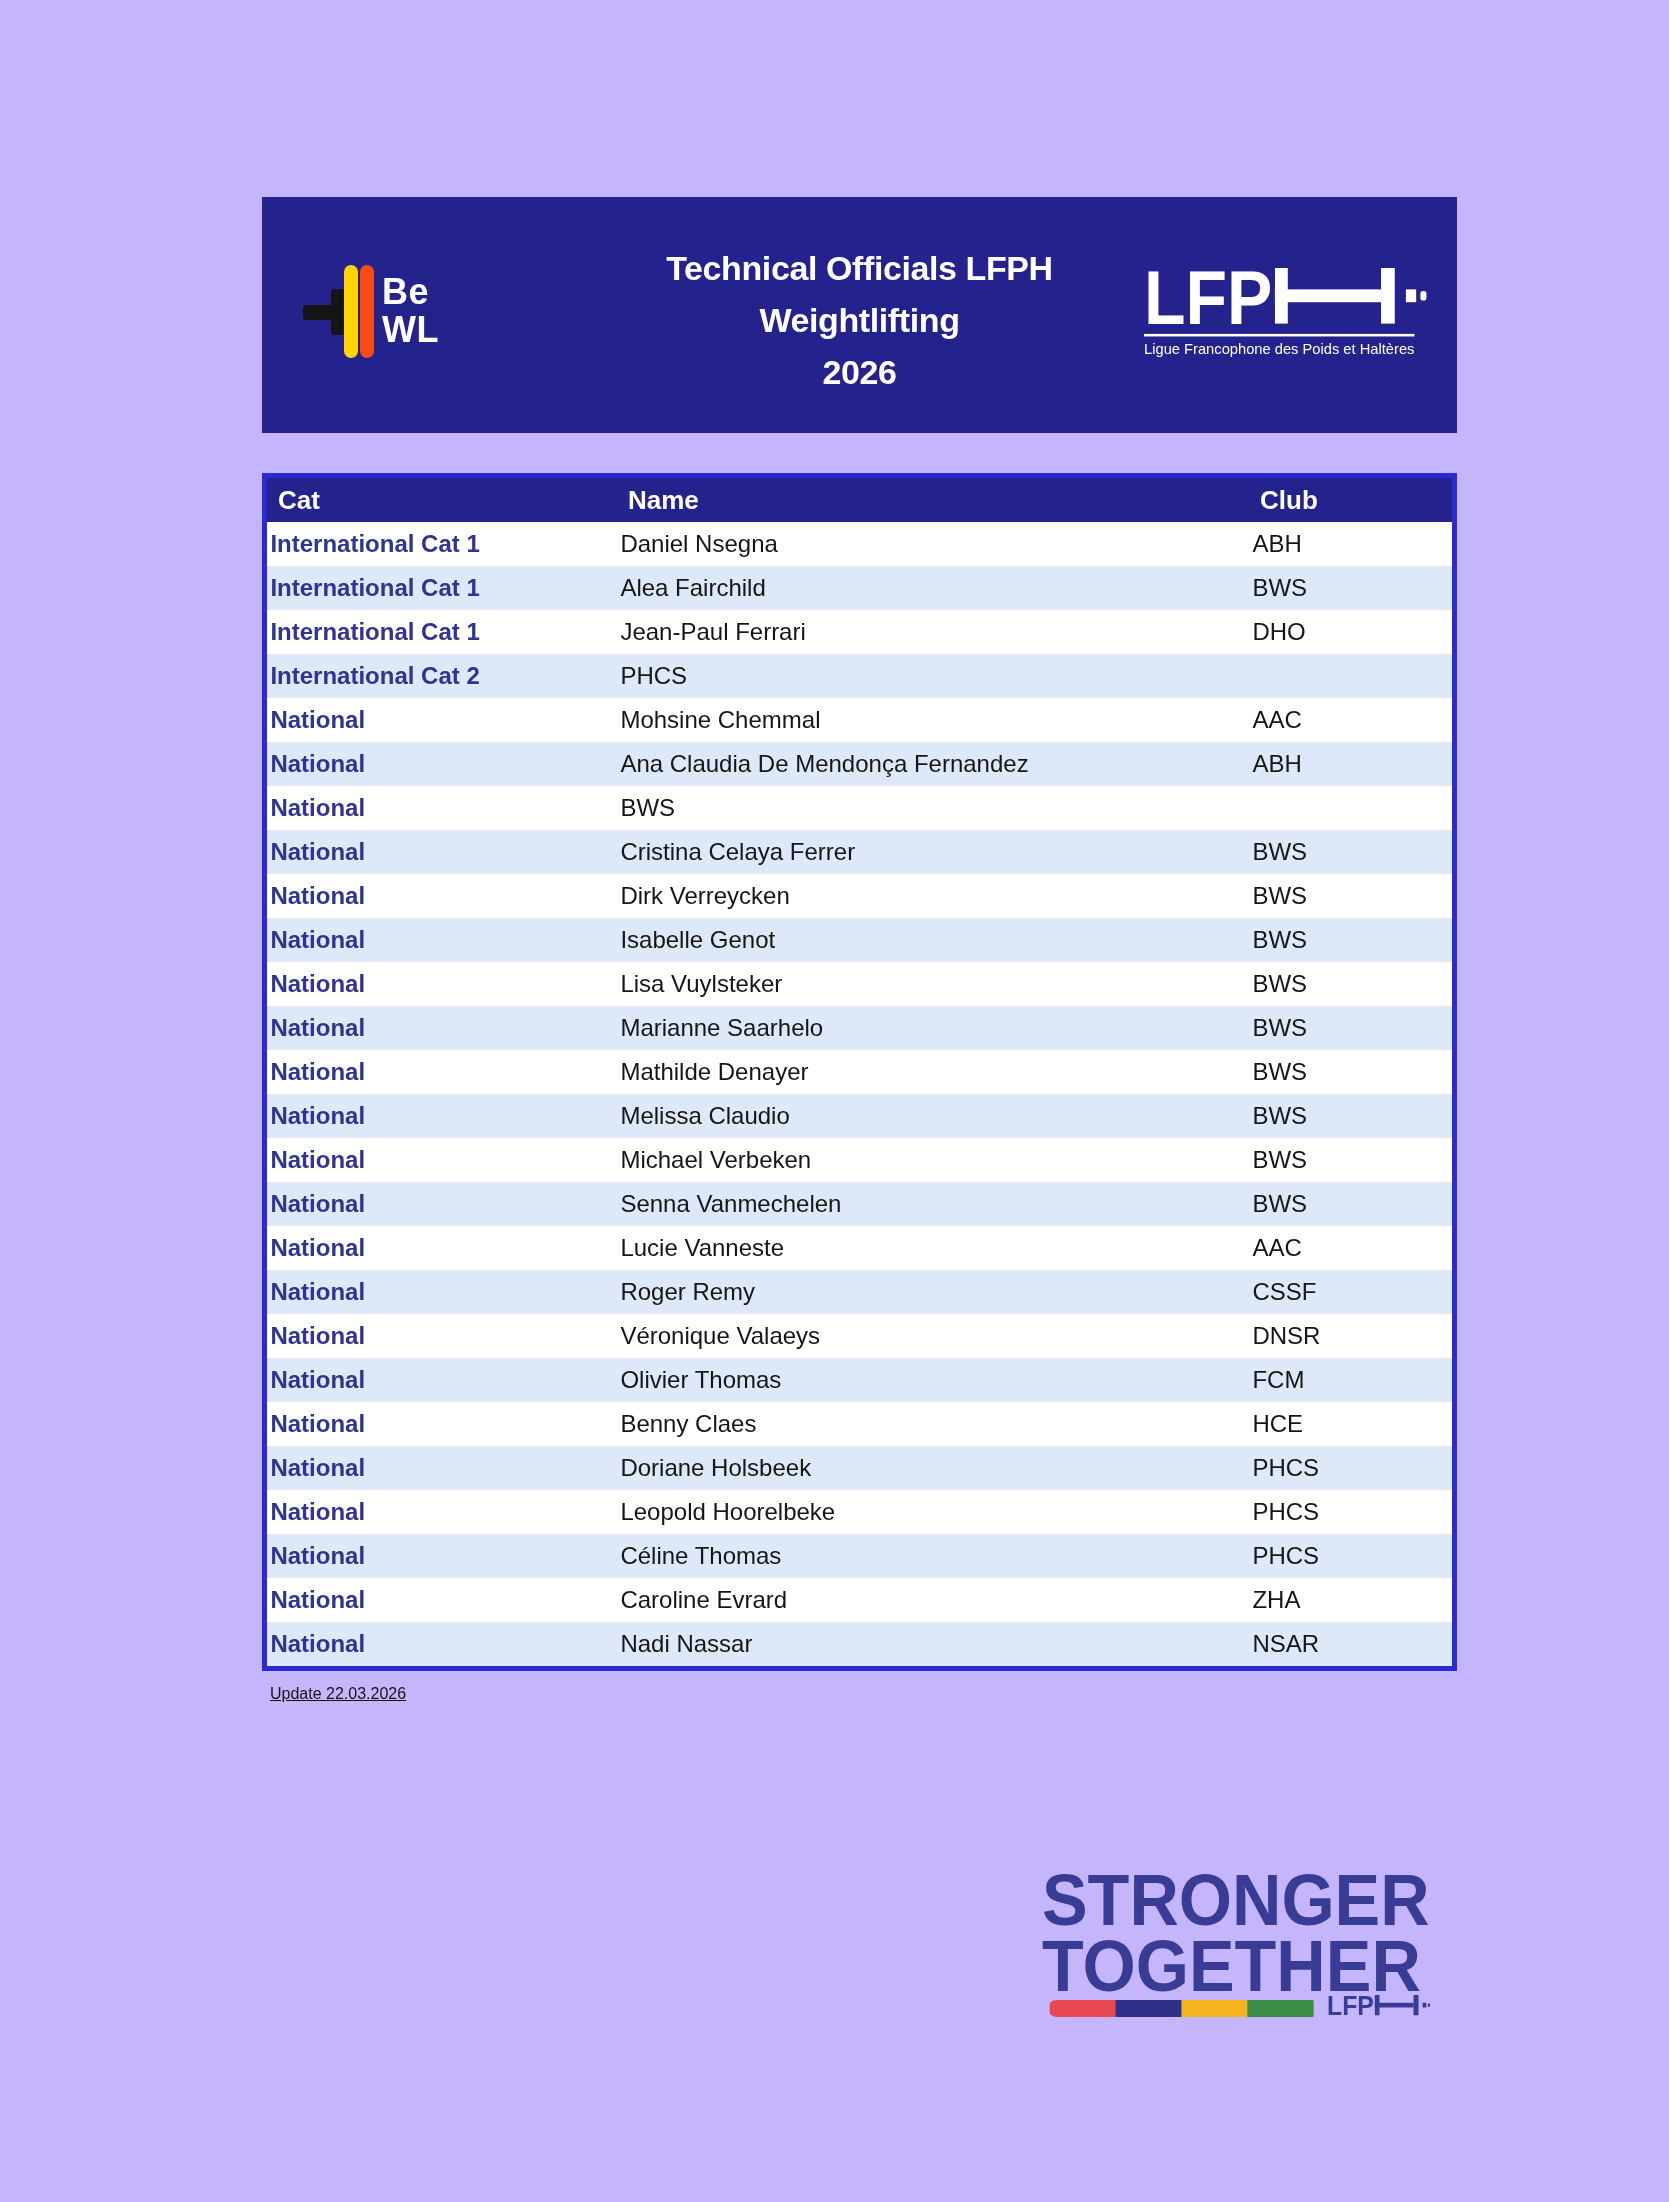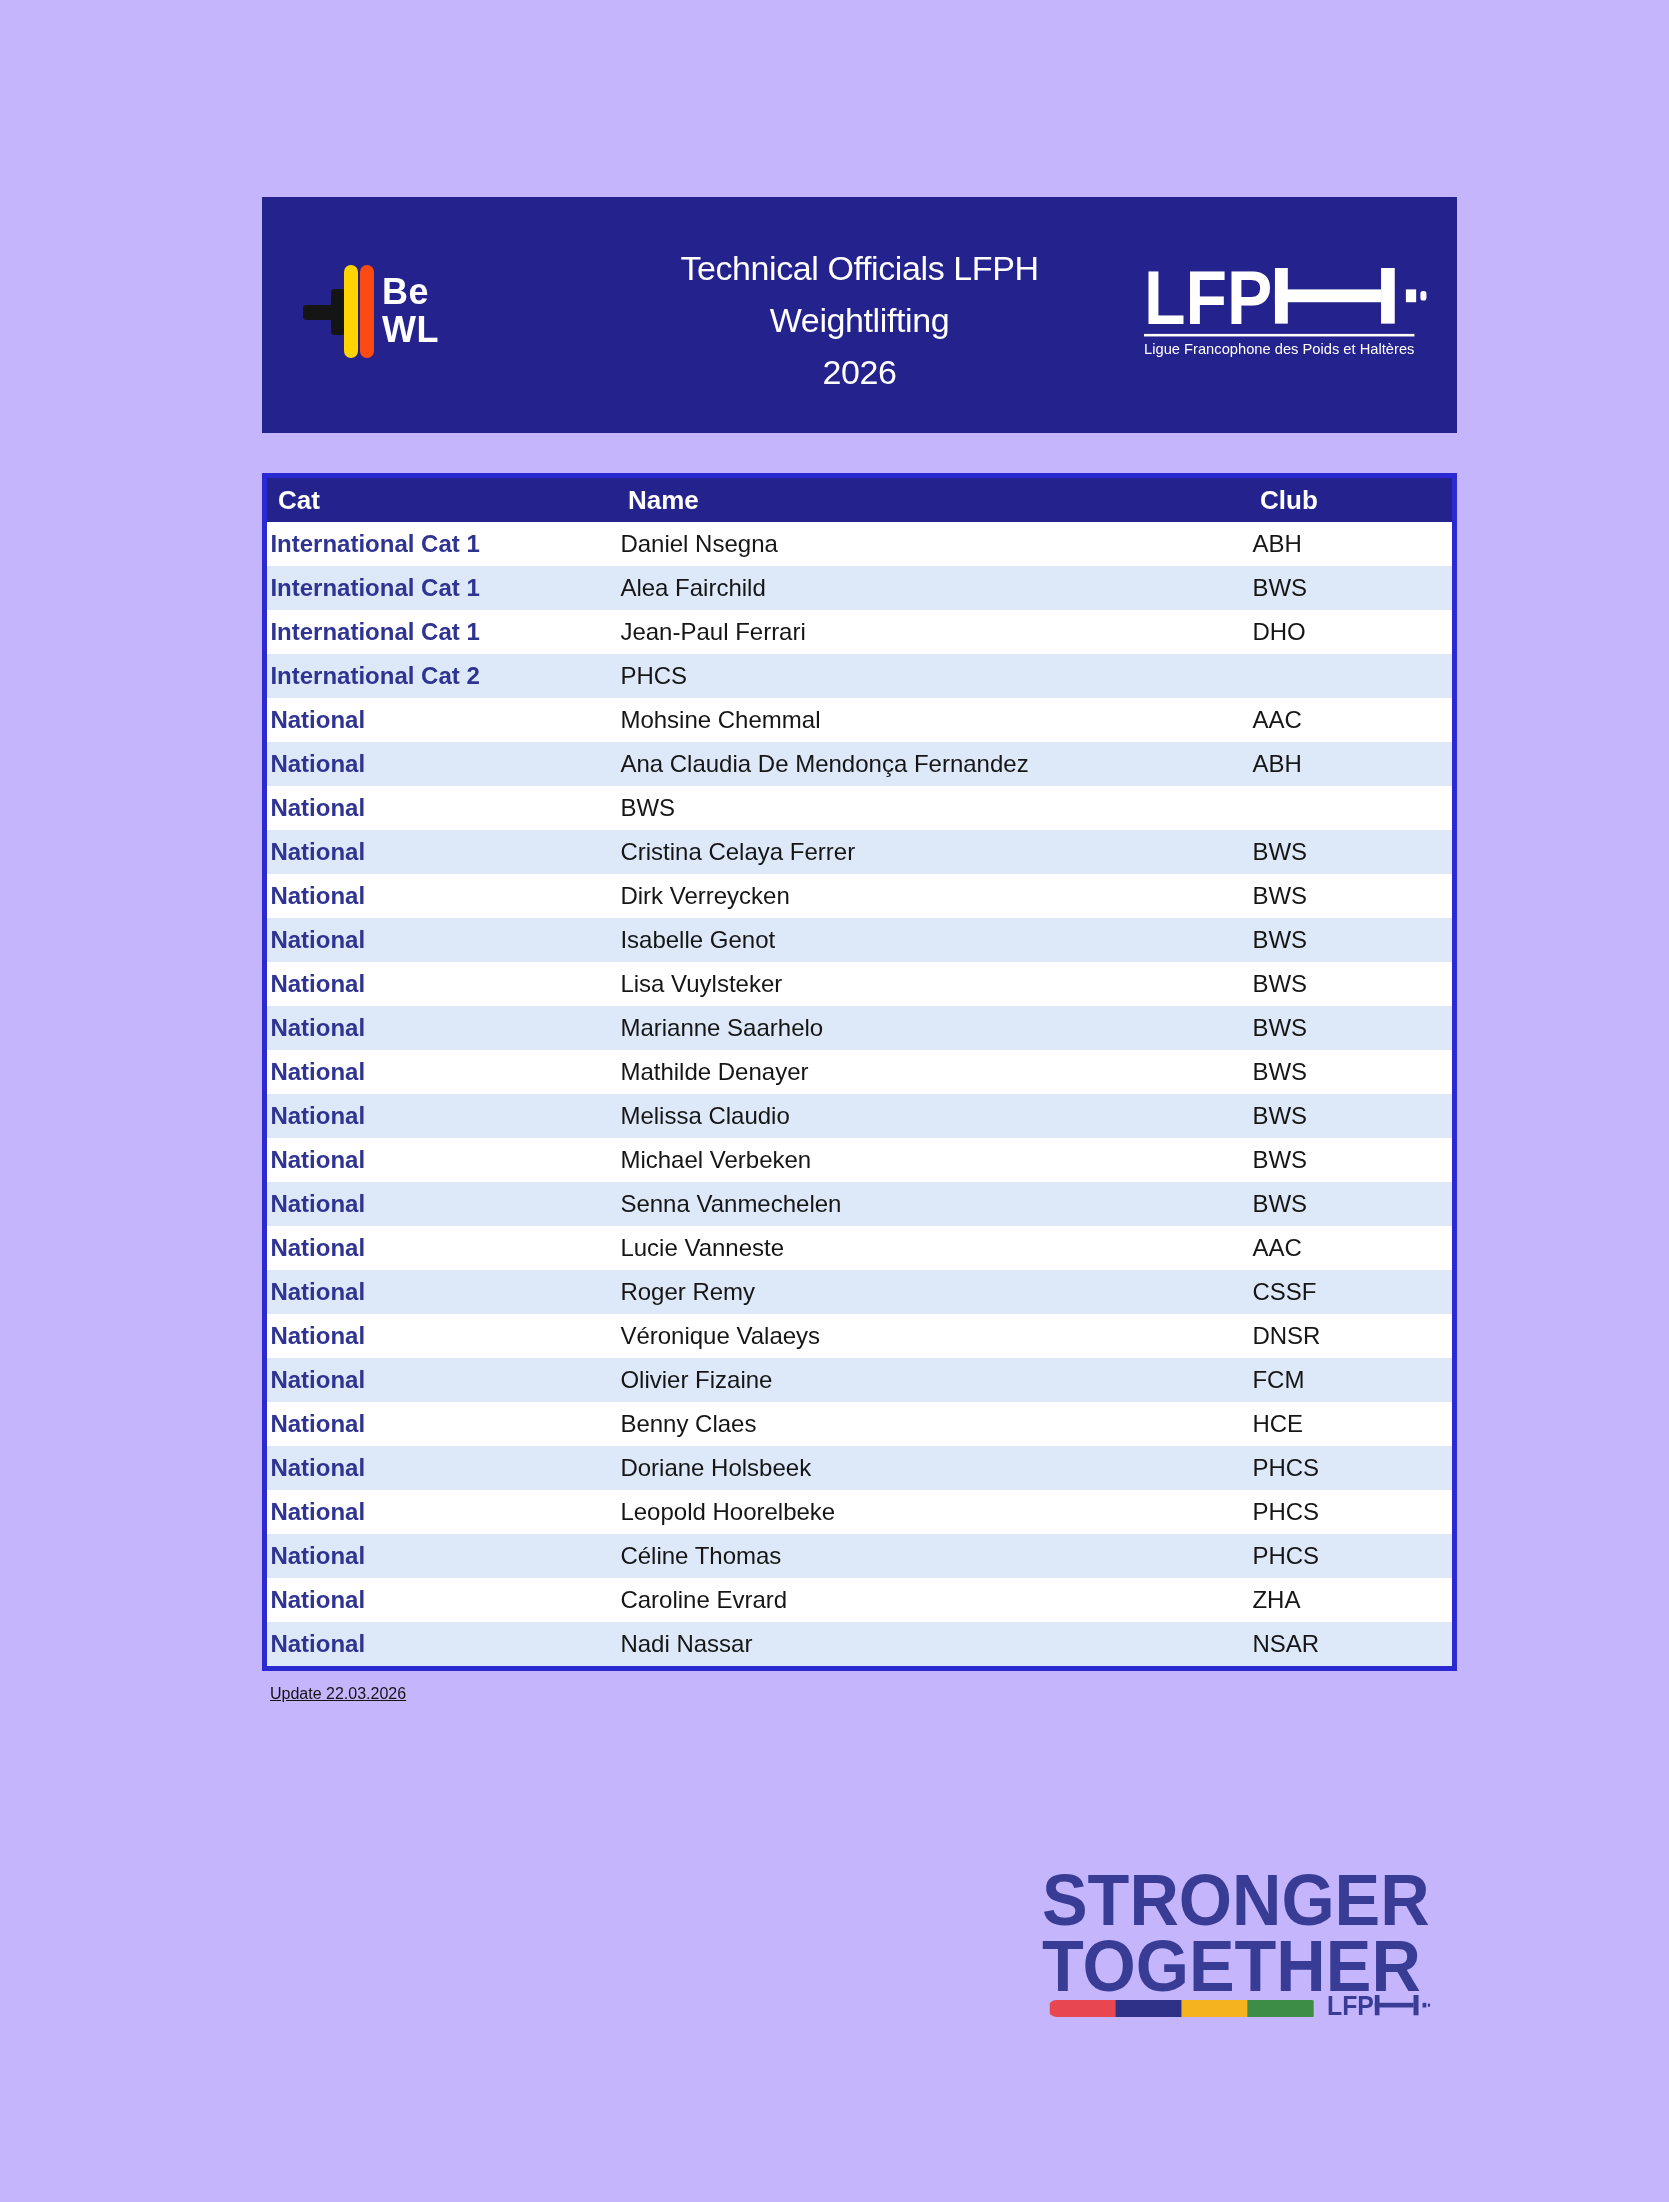--- a/index.html
+++ b/index.html
@@ -10,21 +10,21 @@
   .banner{position:absolute;left:262px;top:197px;width:1195px;height:236px;background:#24228c;}
 
   .bewl-logo{position:absolute;left:41px;top:68px;width:215px;height:96px;}
   .bewl-handle{position:absolute;left:0;top:40px;width:43px;height:14.6px;background:#151515;border-radius:3.4px;}
   .bewl-post{position:absolute;left:27.5px;top:24px;width:14.6px;height:46px;background:#151515;border-radius:3.4px;}
   .bewl-bar-yellow{position:absolute;left:41px;top:0;width:13.8px;height:93px;background:#ffd400;border-radius:6.9px;}
   .bewl-bar-red{position:absolute;left:57px;top:0;width:13.8px;height:93px;background:#fb4a12;border-radius:6.9px;}
   .bewl-text{position:absolute;left:79px;top:7.7px;font-size:36px;font-weight:bold;line-height:38px;color:#ffffff;letter-spacing:0.4px;}
 
   .banner-title{position:absolute;left:0;right:0;top:45px;text-align:center;color:#ffffff;
-    font-size:34px;font-weight:normal;line-height:52px;letter-spacing:-0.4px;}
+    font-size:34px;font-weight:bold;line-height:52px;letter-spacing:-0.4px;}
 
   .lfph-logo{position:absolute;left:881px;top:71px;width:293px;height:89px;}
 
   
   .officials-table{position:absolute;left:262px;top:473px;width:1195px;border:5.2px solid #2b2ad2;background:#ffffff;box-sizing:border-box;}
   .thead{height:44px;background:#24228c;display:grid;grid-template-columns:350px 632px 1fr;align-items:center;
     color:#ffffff;font-size:26px;font-weight:bold;}
   .thead > div{padding-left:11px;}
   .trow{height:44px;display:grid;grid-template-columns:350px 632px 1fr;align-items:center;font-size:24px;}
   .trow > div{padding-left:3.4px;white-space:nowrap;overflow:hidden;}
@@ -197,21 +197,21 @@
         </div>
 
         <div class="trow">
           <div class="cell-cat">National</div>
           <div class="cell-name">Véronique Valaeys</div>
           <div class="cell-club">DNSR</div>
         </div>
 
         <div class="trow">
           <div class="cell-cat">National</div>
-          <div class="cell-name">Olivier Fizaine</div>
+          <div class="cell-name">Olivier Thomas</div>
           <div class="cell-club">FCM</div>
         </div>
 
         <div class="trow">
           <div class="cell-cat">National</div>
           <div class="cell-name">Benny Claes</div>
           <div class="cell-club">HCE</div>
         </div>
 
         <div class="trow">

